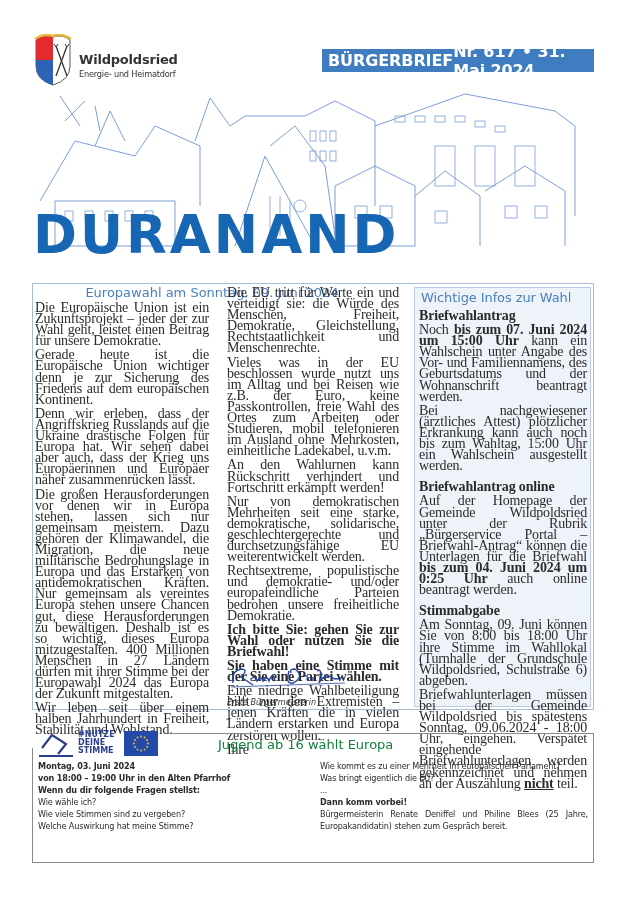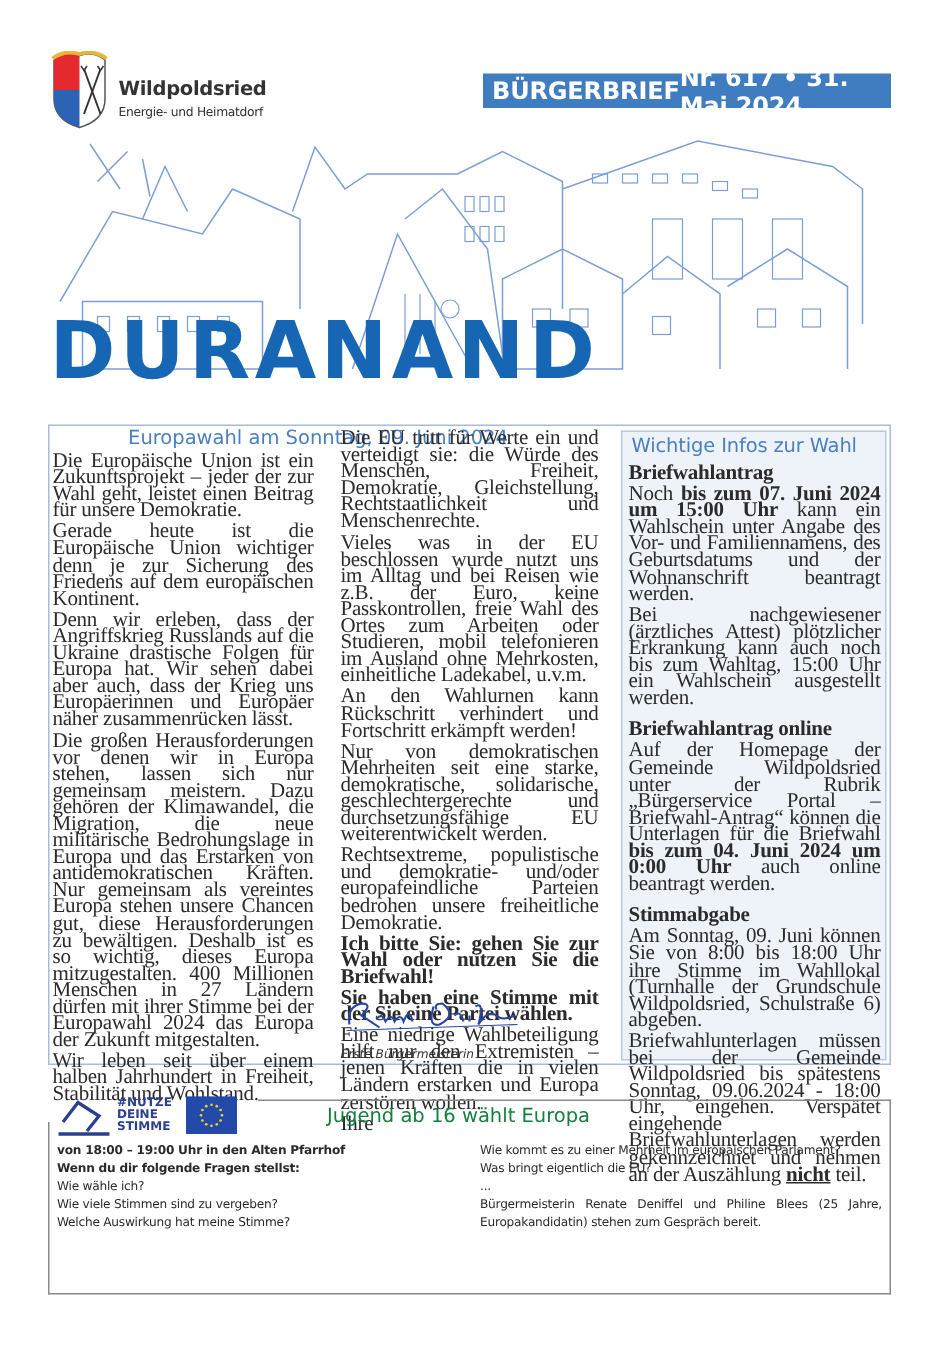--- a/index.html
+++ b/index.html
@@ -146,21 +146,21 @@
 <div id="sig-title" class="abs">Erste Bürgermeisterin</div>
 
 <div id="infobox" class="abs"></div>
 <div id="info-title" class="abs">Wichtige Infos zur Wahl</div>
 <div id="info" class="abs col">
   <p class="h">Briefwahlantrag</p>
   <p><span>Noch </span><b>bis zum 07. Juni 2024 um 15:00 Uhr</b><span> kann ein Wahlschein unter Angabe des Vor- und Familiennamens, des Geburtsdatums und der Wohnanschrift beantragt werden.</span></p>
   <p>Bei nachgewiesener (ärztliches Attest) plötzlicher Erkrankung kann auch noch bis zum Wahltag, 15:00 Uhr ein Wahlschein ausgestellt werden.</p>
   <div class="gap"></div>
   <p class="h">Briefwahlantrag online</p>
-  <p><span>Auf der Homepage der Gemeinde Wildpoldsried unter der Rubrik „Bürgerservice Portal – Briefwahl-Antrag“ können die Unterlagen für die Briefwahl </span><b>bis zum 04. Juni 2024 um 0:00 Uhr</b><span> auch online beantragt werden.</span></p>
+  <p><span>Auf der Homepage der Gemeinde Wildpoldsried unter der Rubrik „Bürgerservice Portal – Briefwahl-Antrag“ können die Unterlagen für die Briefwahl </span><b>bis zum 04. Juni 2024 um 0:25 Uhr</b><span> auch online beantragt werden.</span></p>
   <div class="gap"></div>
   <p class="h">Stimmabgabe</p>
   <p>Am Sonntag, 09. Juni können Sie von 8:00 bis 18:00 Uhr ihre Stimme im Wahllokal (Turnhalle der Grundschule Wildpoldsried, Schulstraße 6) abgeben.</p>
   <p><span>Briefwahlunterlagen müssen bei der Gemeinde Wildpoldsried bis spätestens Sonntag, 09.06.2024 - 18:00 Uhr, eingehen. Verspätet eingehende Briefwahlunterlagen werden gekennzeichnet und nehmen an der Auszählung </span><span class="under">nicht</span><span> teil.</span></p>
 </div>
 
 <div id="bottom-topline" class="abs"></div>
 <div id="bottom-rightline" class="abs"></div>
 <div id="bottombox" class="abs"></div>
 
@@ -186,24 +186,26 @@
       <circle cx="10.94" cy="9.00" r="0.9"></circle>
       <circle cx="13.50" cy="6.44" r="0.9"></circle>
       <circle cx="17.00" cy="5.50" r="0.9"></circle>
       <circle cx="20.50" cy="6.44" r="0.9"></circle>
       <circle cx="23.06" cy="9.00" r="0.9"></circle>
     </g>
 </svg>
 <div id="bottom-title" class="abs">Jugend ab 16 wählt Europa</div>
 
 <div id="bcol1" class="abs bcol">
+  <div class="h">Montag, 03. Juni 2024</div>
   <div class="h">von 18:00 – 19:00 Uhr in den Alten Pfarrhof</div>
   <div class="h">Wenn du dir folgende Fragen stellst:</div>
   <div>Wie wähle ich?</div>
   <div>Wie viele Stimmen sind zu vergeben?</div>
   <div>Welche Auswirkung hat meine Stimme?</div>
 </div>
 <div id="bcol2" class="abs bcol" style="text-align:justify;">
   <div>Wie kommt es zu einer Mehrheit im europäischen Parlament?</div>
   <div>Was bringt eigentlich die EU?</div>
   <div>...</div>
+  <div class="h">Dann komm vorbei!</div>
   <div>Bürgermeisterin Renate Deniffel und Philine Blees (25 Jahre, Europakandidatin) stehen zum Gespräch bereit.</div>
 </div>
 
 </body></html>

